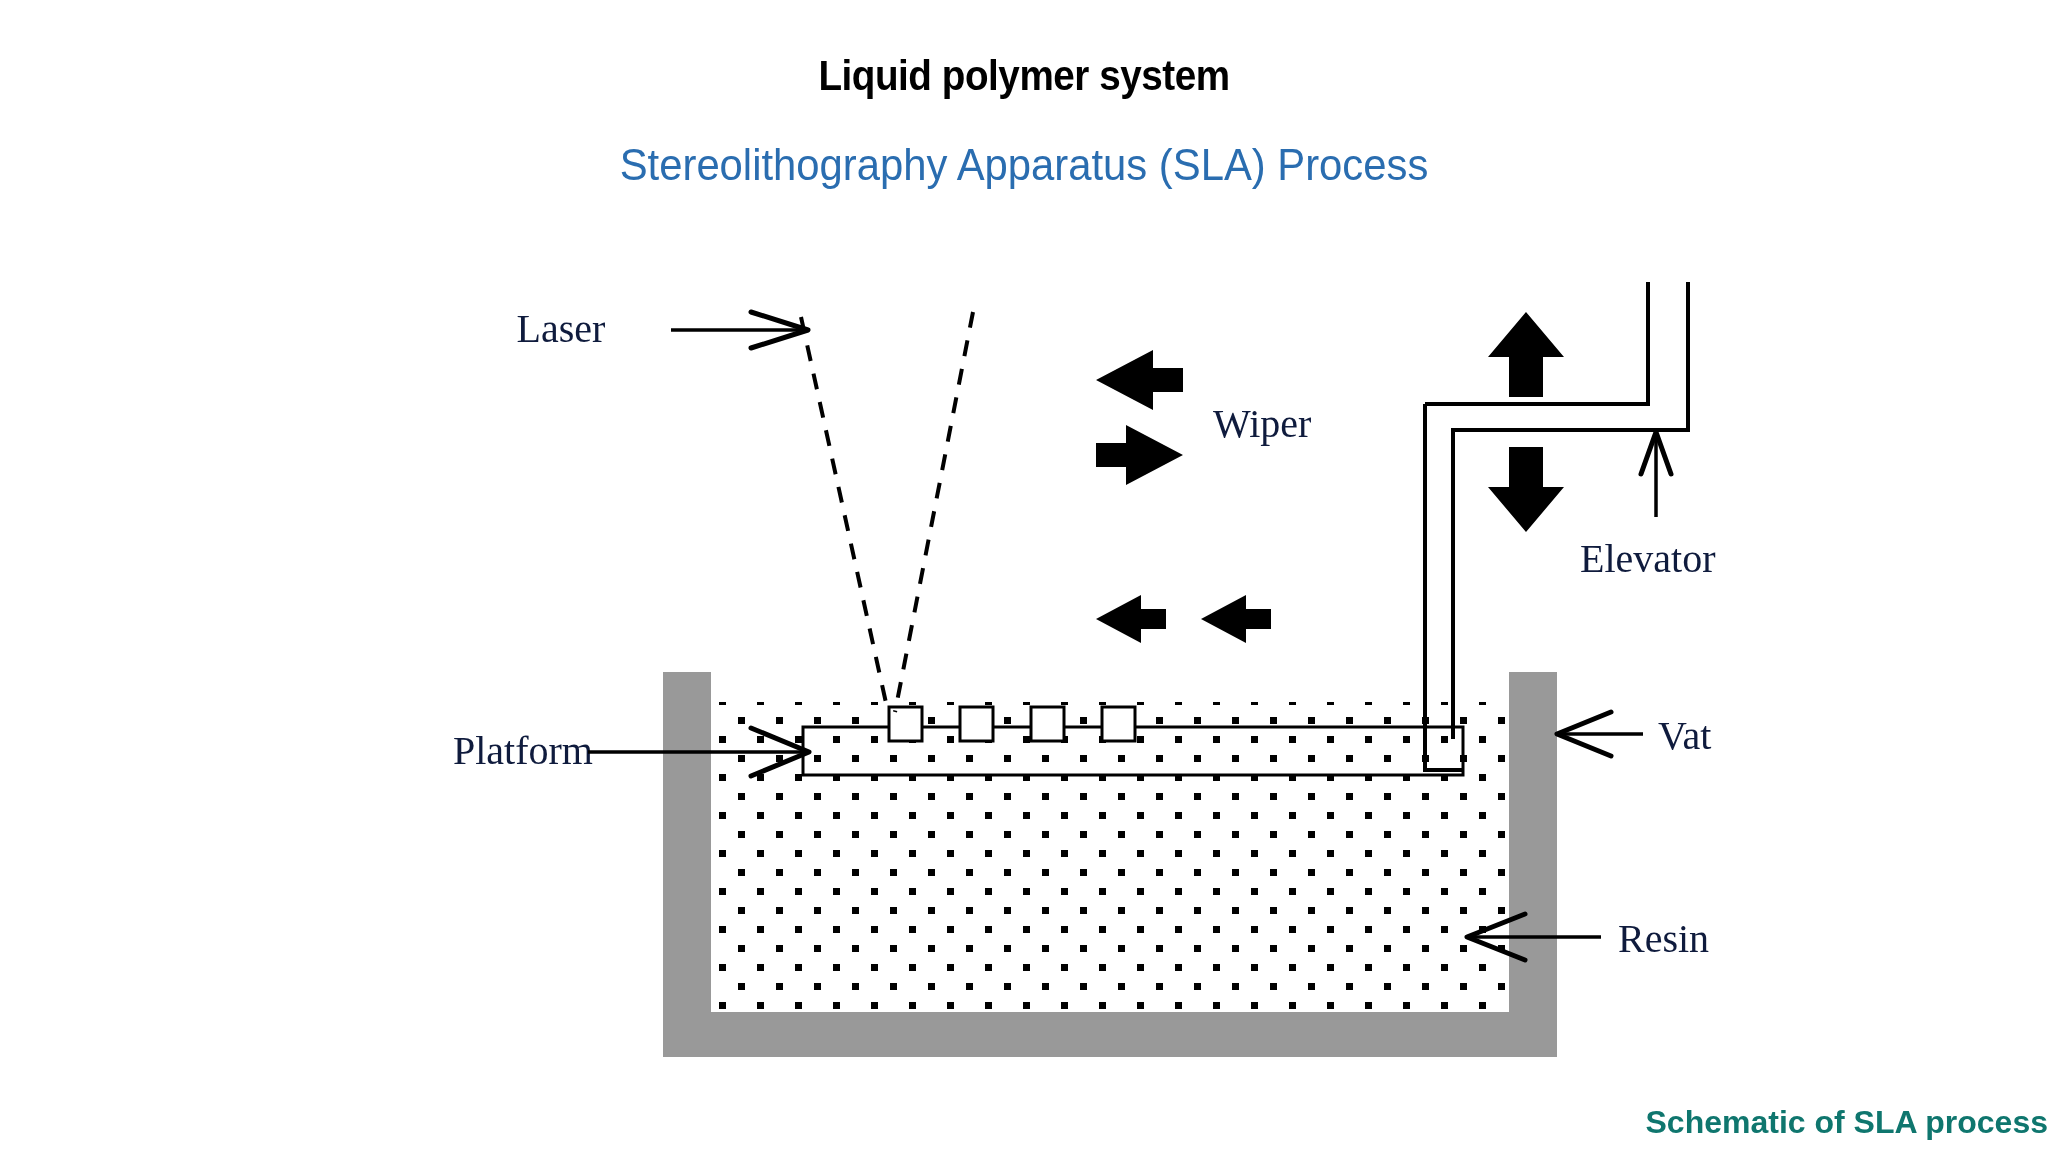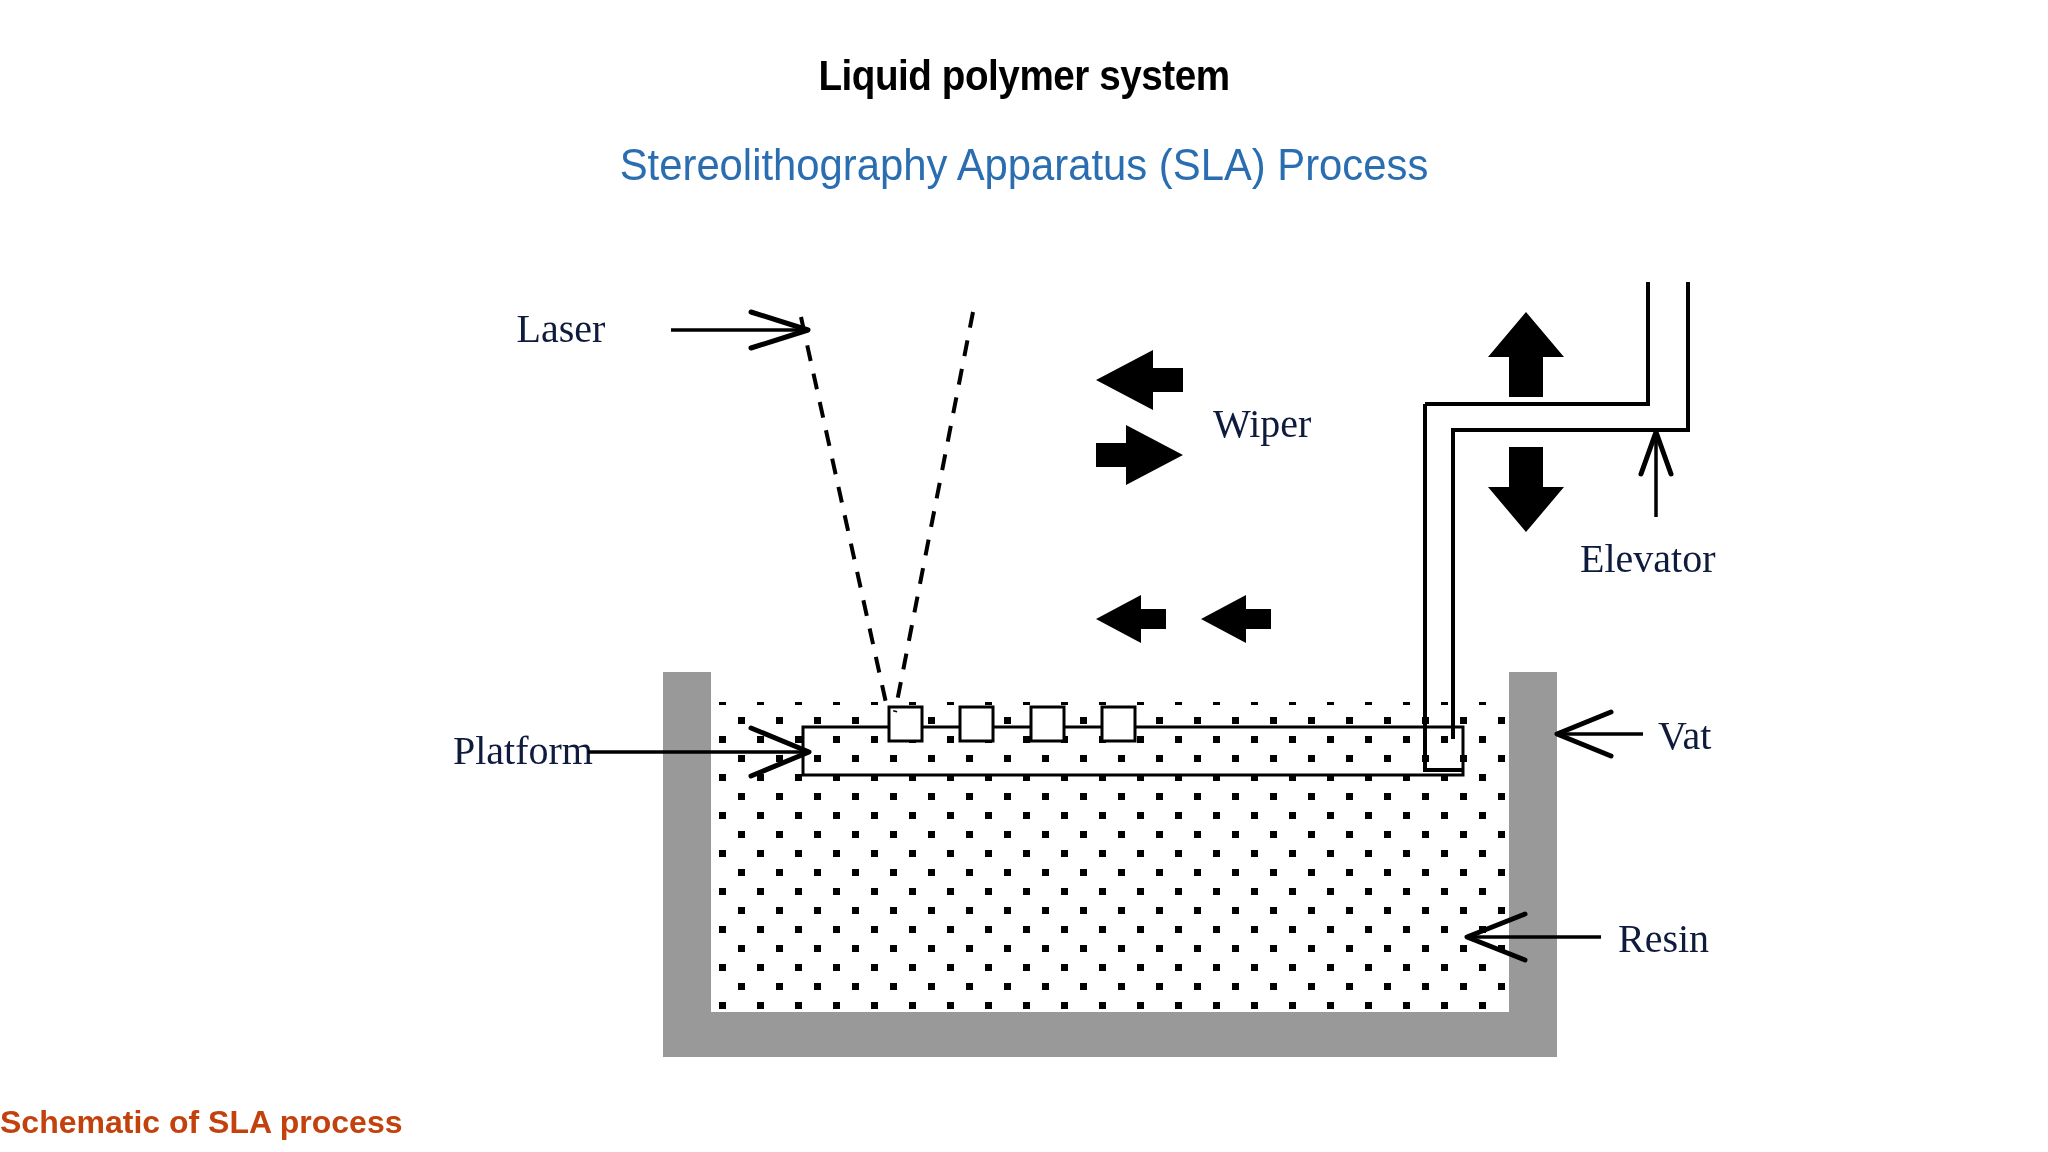--- a/index.html
+++ b/index.html
@@ -48,25 +48,25 @@
     color: #2a6db0;
     letter-spacing: 0px;
     transform: scaleX(0.95);
   }
 
   .caption {
     position: absolute;
     left: 0;
     top: 1092px;
     width: 2048px;
-    text-align: left;
+    text-align: right;
     font-family: "Liberation Sans", sans-serif;
     font-weight: bold;
     font-size: 32px;
-    color: #c2410c;
+    color: #0f766e;
   }
 
   .svg-wrap {
     position: absolute;
     left: 0;
     top: 0;
     width: 2048px;
     height: 1152px;
     margin-left: 33px;
   }

